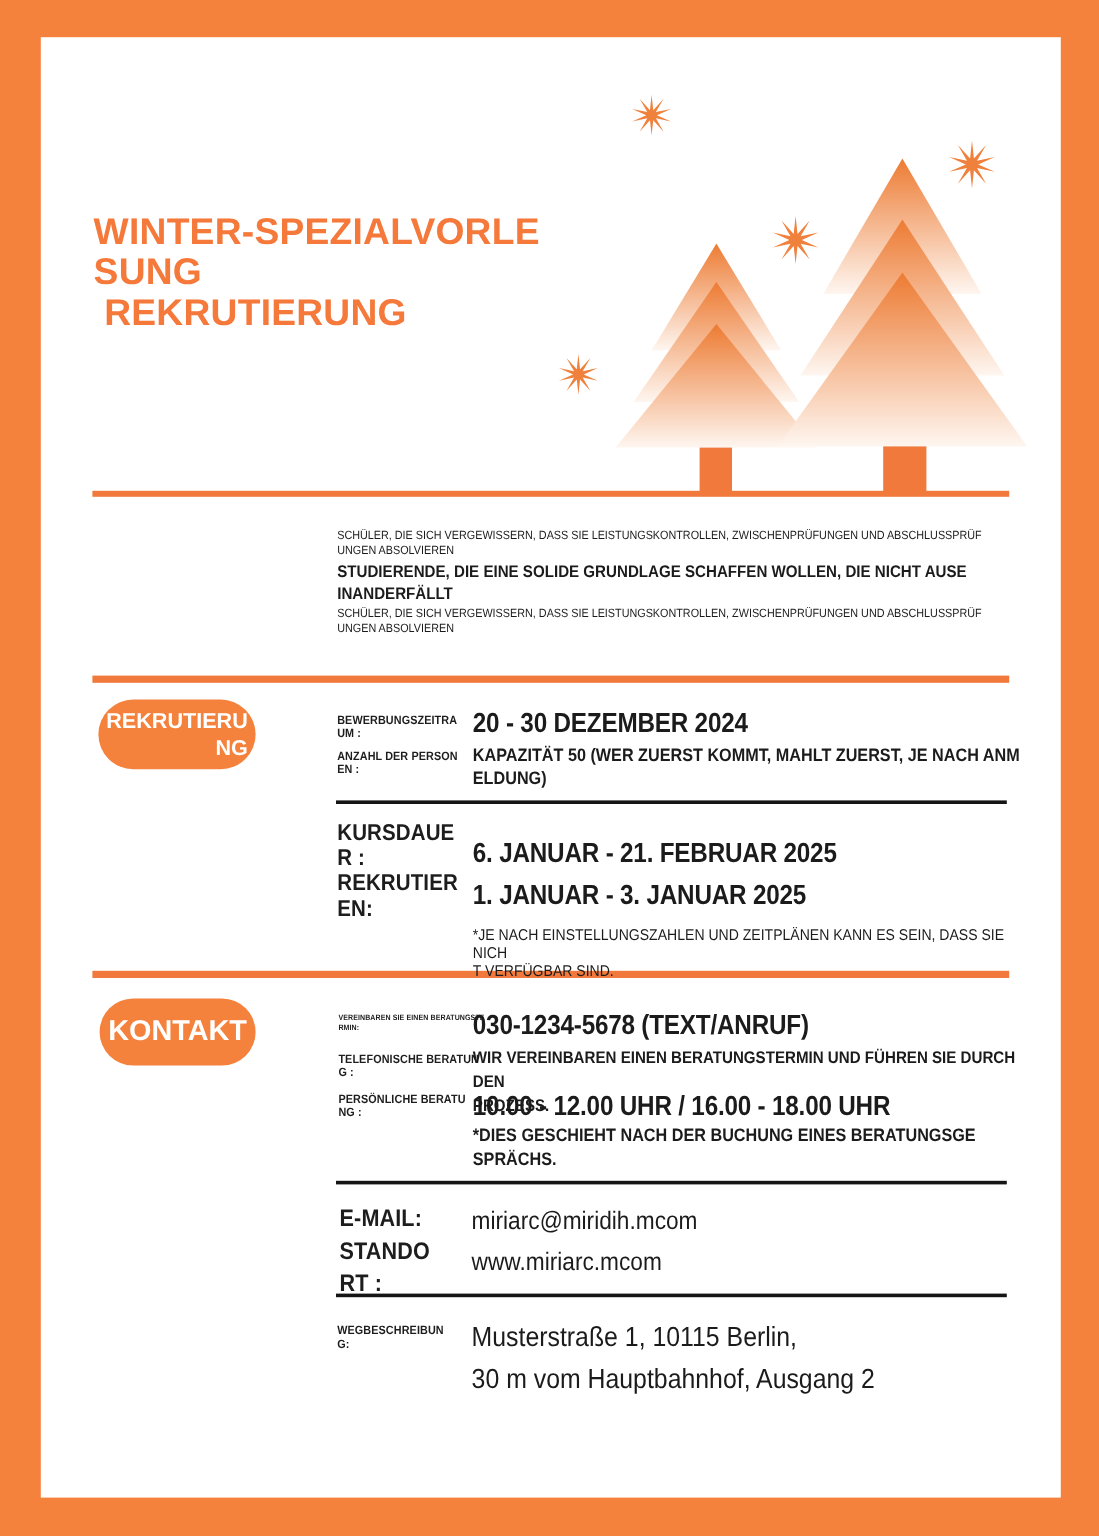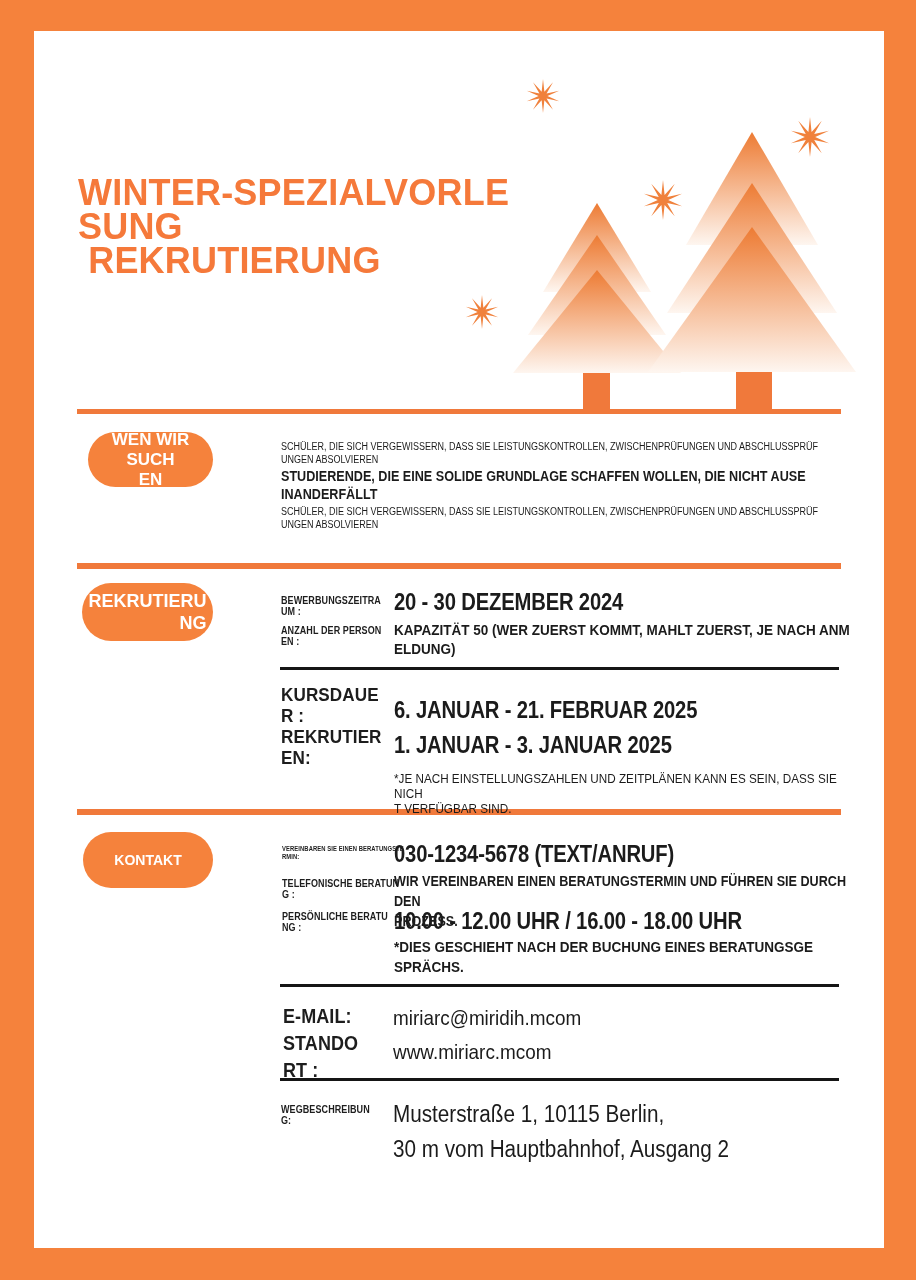--- a/index.html
+++ b/index.html
@@ -3,21 +3,21 @@
 <meta charset="utf-8">
 <style>
   html,body { margin:0; padding:0; background:#F5823C; }
   .page {
     position:relative; width:916px; height:1280px; background:#F5823C;
     font-family:"Liberation Sans", sans-serif; overflow:hidden;
   }
   .inner { position:absolute; left:34px; top:31px; width:850px; height:1217px; background:#FFFFFF; }
   .abs { position:absolute; white-space:pre-line; color:#1B1B1B; }
   .title {
-    left:78px; top:176px; font-size:36px; font-weight:700; color:#F5793A;
+    left:78px; top:176px; font-size:31px; font-weight:700; color:#F5793A;
     line-height:34px; letter-spacing:0.2px; white-space:pre-wrap;
   }
   .pill {
     position:absolute; background:#F5823C; color:#FFFFFF; font-weight:700;
     display:flex; align-items:center; justify-content:center; text-align:center;
     border-radius:30px; white-space:pre-line;
   }
   .orange-line { position:absolute; background:#F0793B; }
   .black-line  { position:absolute; background:#151515; }
   .lbl  { font-weight:700; color:#1D1D1D; letter-spacing:0.1px; }
@@ -65,22 +65,20 @@
       <polygon points="317,128 232,258 402,258" fill="url(#treeGrad)"></polygon>
       <polygon points="317,172 213,317 421,317" fill="url(#treeGrad)"></polygon>
       <rect x="301" y="317" width="36" height="41" fill="#F0793B"></rect>
     </g>
   </svg>
 
   <div class="orange-line" style="left:77px; top:409px; width:764px; height:5px;"></div>
   <div class="orange-line" style="left:77px; top:563px; width:764px; height:6px;"></div>
   <div class="orange-line" style="left:77px; top:809px; width:764px; height:6px;"></div>
 
-  <div class="pill" style="left:88px; top:432px; width:125px; height:55px; font-size:17px; line-height:20px;">WEN WIR SUCH
-EN</div>
   <div class="abs sx" style="left:281px; top:440px; font-size:10px; line-height:13px; font-weight:500;">SCHÜLER, DIE SICH VERGEWISSERN, DASS SIE LEISTUNGSKONTROLLEN, ZWISCHENPRÜFUNGEN UND ABSCHLUSSPRÜF
 UNGEN ABSOLVIEREN</div>
   <div class="abs val-md" style="left:281px; top:468px; font-size:14px; line-height:17.5px;">STUDIERENDE, DIE EINE SOLIDE GRUNDLAGE SCHAFFEN WOLLEN, DIE NICHT AUSE
 INANDERFÄLLT</div>
   <div class="abs sx" style="left:281px; top:505px; font-size:10px; line-height:13px; font-weight:500;">SCHÜLER, DIE SICH VERGEWISSERN, DASS SIE LEISTUNGSKONTROLLEN, ZWISCHENPRÜFUNGEN UND ABSCHLUSSPRÜF
 UNGEN ABSOLVIEREN</div>
 
   <div class="pill" style="left:82px; top:583px; width:131px; height:58px; font-size:18px; line-height:22px;text-align:right;">REKRUTIERU
 NG</div>
 
@@ -97,21 +95,21 @@
 
   <div class="abs lbl sx" style="left:281px; top:684px; font-size:19px; line-height:21px;">KURSDAUE
 R :
 REKRUTIER
 EN:</div>
   <div class="abs val-lg" style="left:394px; top:697px;">6. JANUAR - 21. FEBRUAR 2025</div>
   <div class="abs val-lg" style="left:394px; top:732px;">1. JANUAR - 3. JANUAR 2025</div>
   <div class="abs sx" style="left:394px; top:771px; font-size:13px; line-height:15px; font-weight:500;">*JE NACH EINSTELLUNGSZAHLEN UND ZEITPLÄNEN KANN ES SEIN, DASS SIE NICH
 T VERFÜGBAR SIND.</div>
 
-  <div class="pill" style="left:83px; top:832px; width:130px; height:56px; font-size:14px;">KONTAKT</div>
+  <div class="pill" style="left:83px; top:832px; width:130px; height:56px; font-size:24px;">KONTAKT</div>
 
   <div class="abs lbl sx" style="left:282px; top:845px; font-size:6.5px; line-height:7.5px;">VEREINBAREN SIE EINEN BERATUNGSTE
 RMIN:</div>
   <div class="abs val-lg" style="left:394px; top:841px;">030-1234-5678 (TEXT/ANRUF)</div>
 
   <div class="abs lbl sx" style="left:282px; top:878px; font-size:10px; line-height:11px;">TELEFONISCHE BERATUN
 G :</div>
   <div class="abs val-md" style="left:394px; top:871px; font-size:14px; line-height:20px;">WIR VEREINBAREN EINEN BERATUNGSTERMIN UND FÜHREN SIE DURCH DEN
 PROZESS.</div>
 

